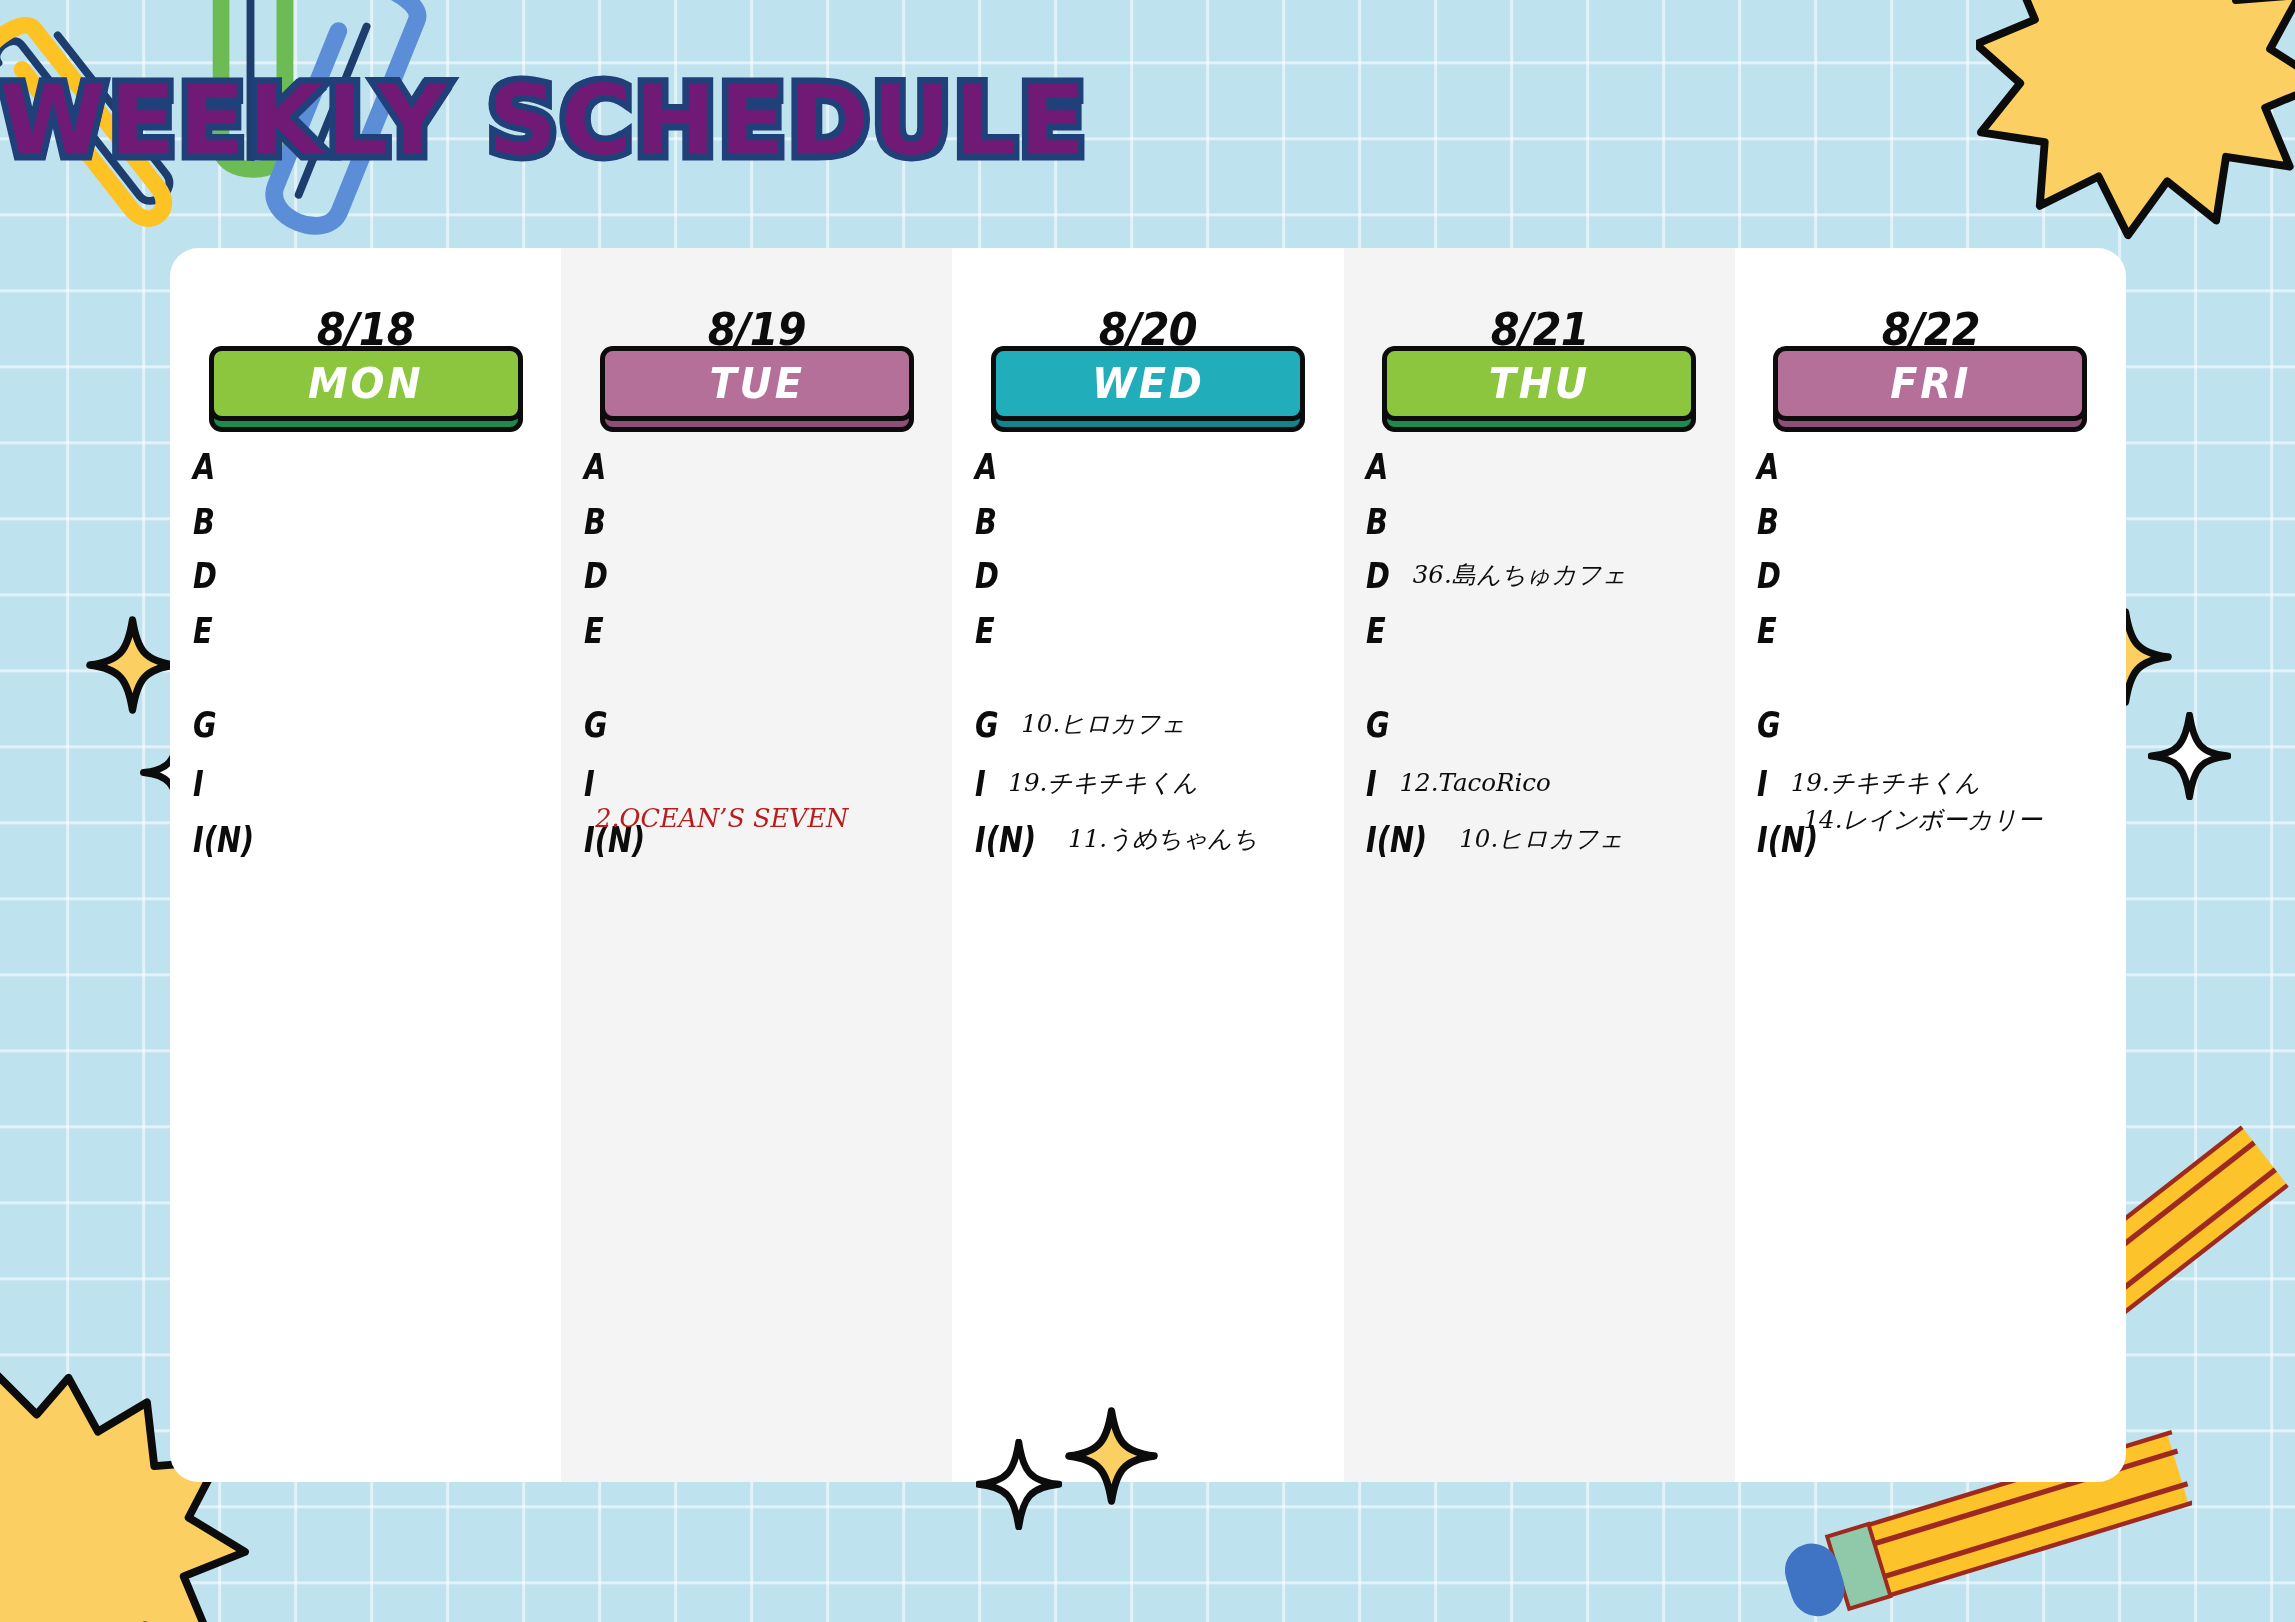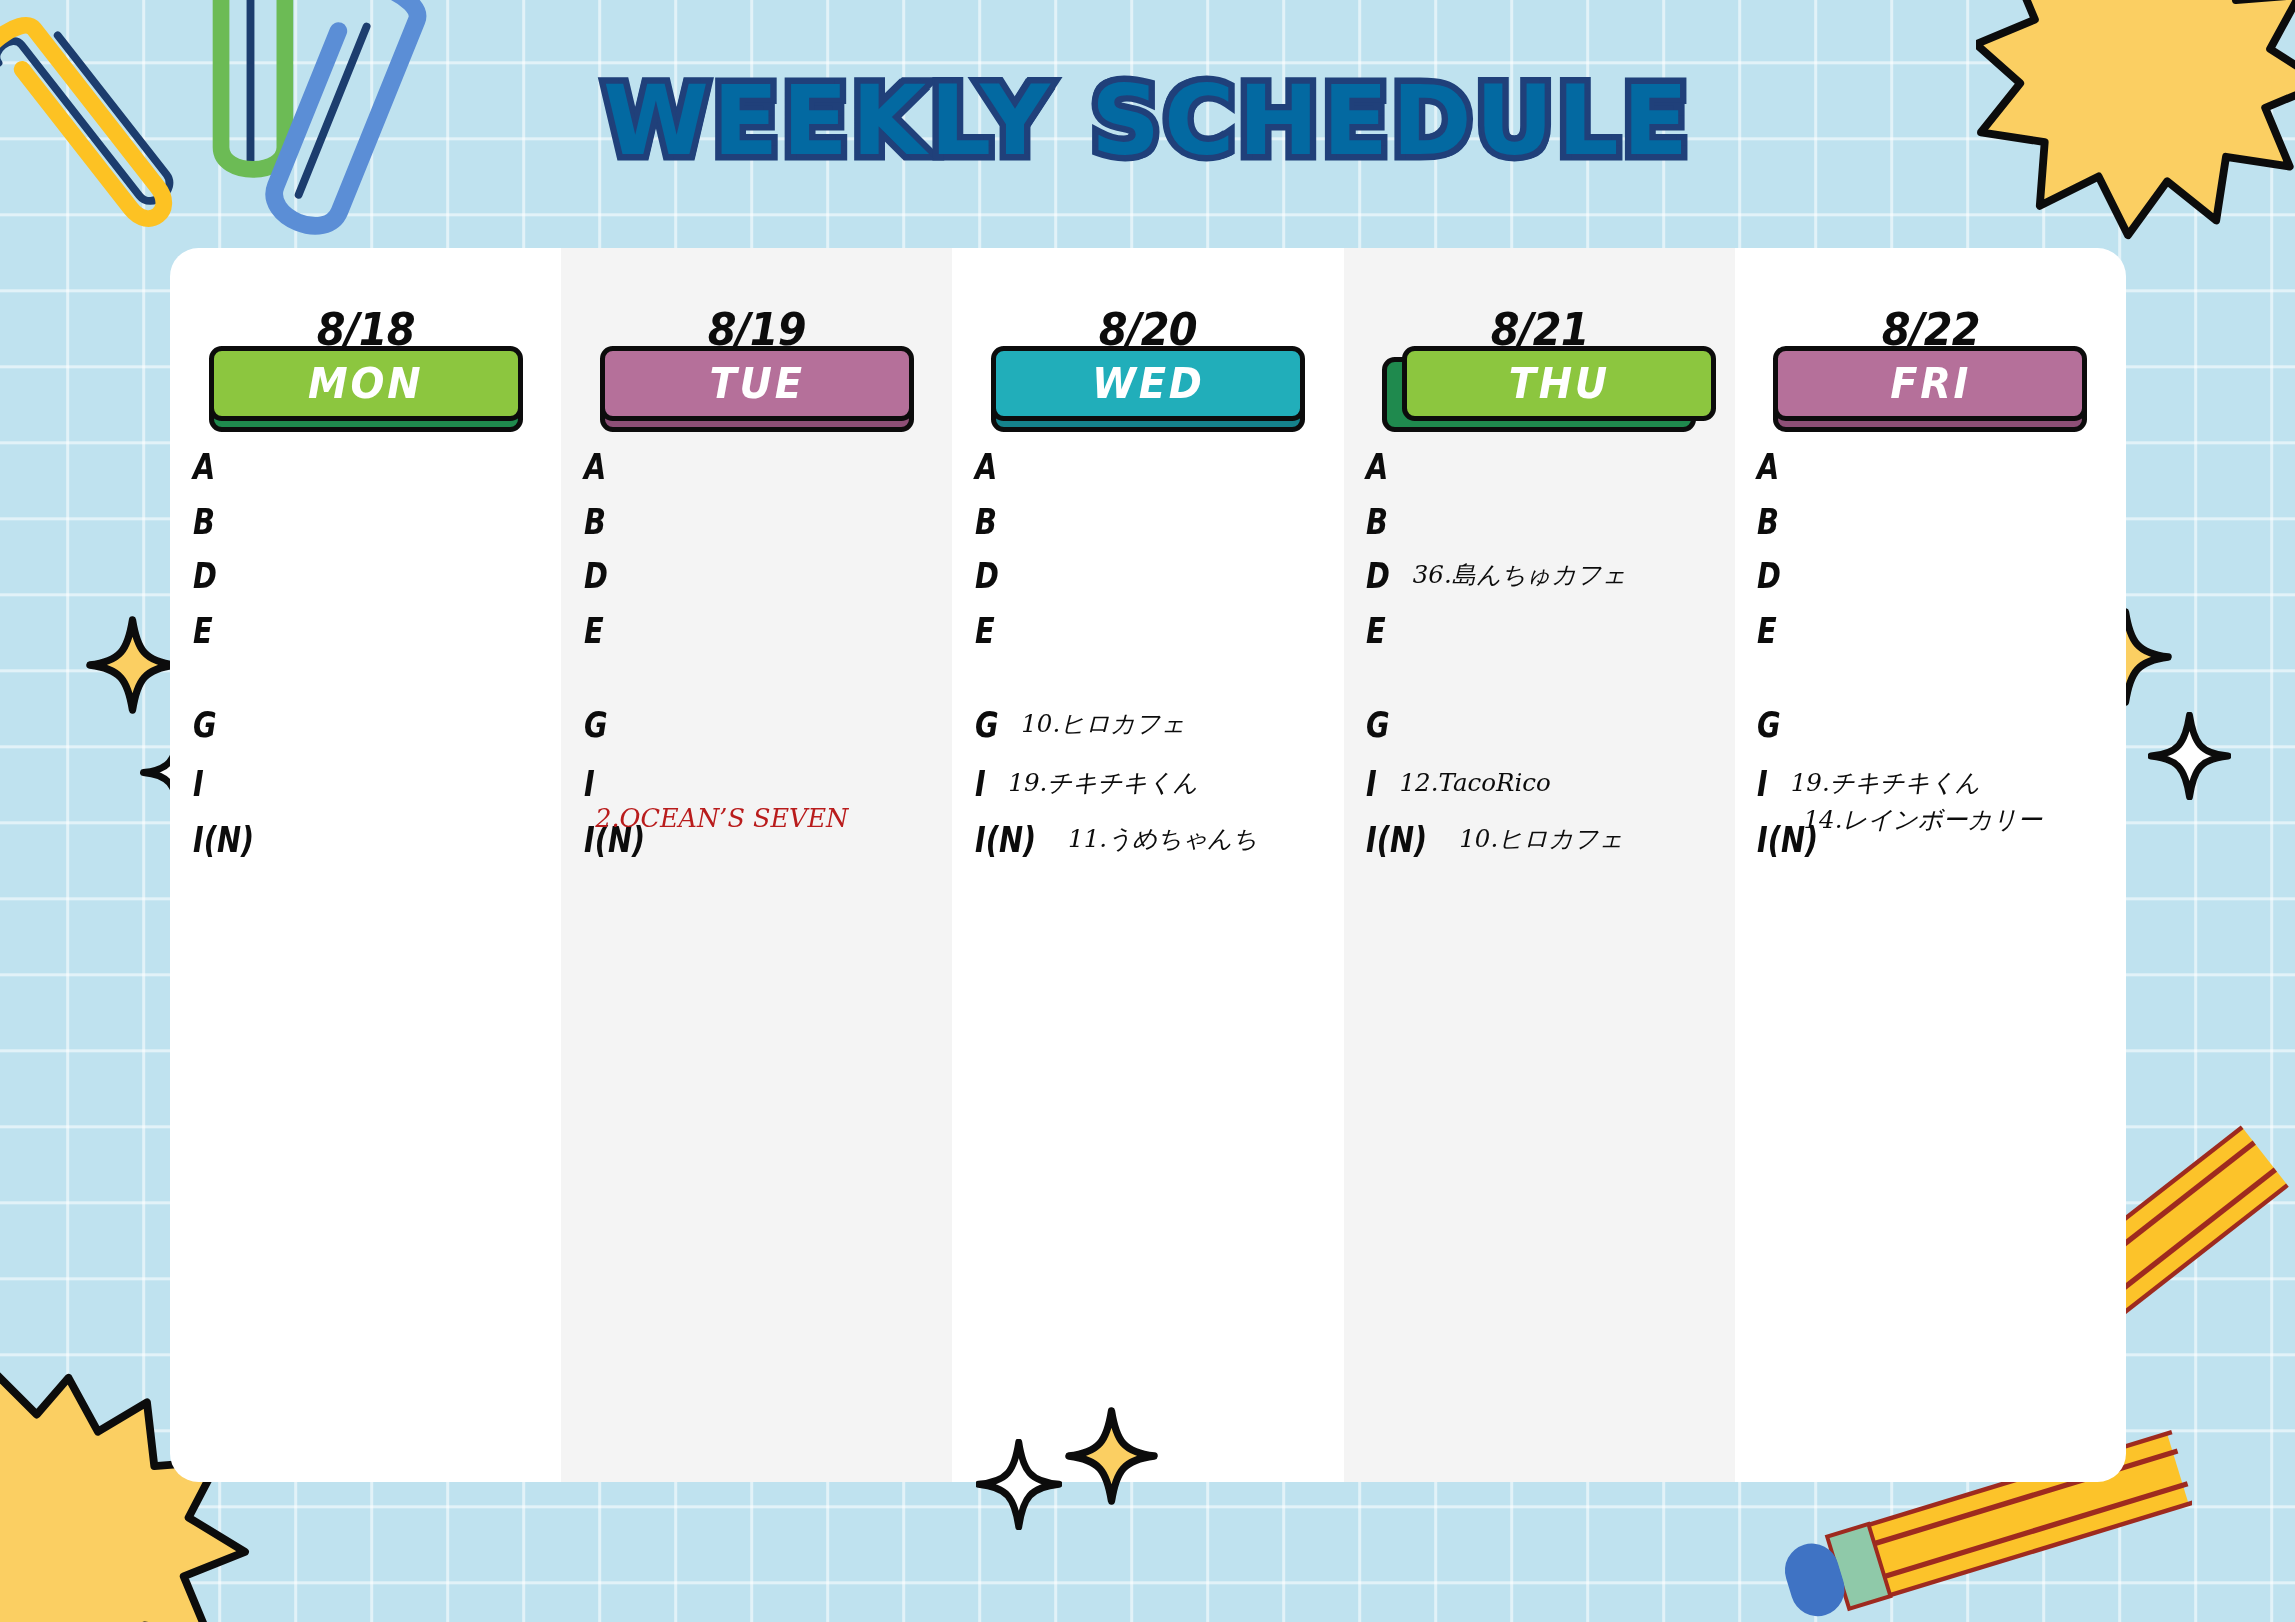--- a/index.html
+++ b/index.html
@@ -136,27 +136,27 @@
     font-family:"DejaVu Serif",serif;
     font-size:25.5px;
     color:#b91c1c;
     white-space:nowrap;
   }
 
   
   #title{
     position:absolute;
     top:73px;left:0;right:0;
-    text-align:center;
+    text-align:left;
     z-index:10;
     font-family:"DejaVu Sans",sans-serif;
     font-weight:bold;
     font-size:96px;
     letter-spacing:3.9px;
-    color:#0369a1;
+    color:#701a75;
     -webkit-text-stroke:12.8px #20407a;
     paint-order:stroke fill;
     text-shadow:
        4.9px 4.9px 0 #20407a,
        -4.9px -4.9px 0 #20407a;
     line-height:1;
   }
 </style>
 </head>
 <body>
@@ -359,21 +359,21 @@
             <div class="row-entries">
               <div class="entry">11.うめちゃんち</div>
             </div>
           </div>
         </div>
       </div>
       <div class="day-column shaded">
         <div class="date-label">8/21</div>
         <div class="day-pill-wrap">
           <div class="day-pill-shadow" style="background: rgb(31, 138, 78);"></div>
-          <div class="day-pill" style="background: rgb(140, 198, 63); margin-left: 20px;">
+          <div class="day-pill" style="background: rgb(140, 198, 63);">
             <span>THU</span>
           </div>
         </div>
         <div class="rows">
           <div class="row" style="top: 0px;">
             <div class="row-letter">A</div>
             <div class="row-entries"></div>
           </div>
           <div class="row" style="top: 55px;">
             <div class="row-letter">B</div>

